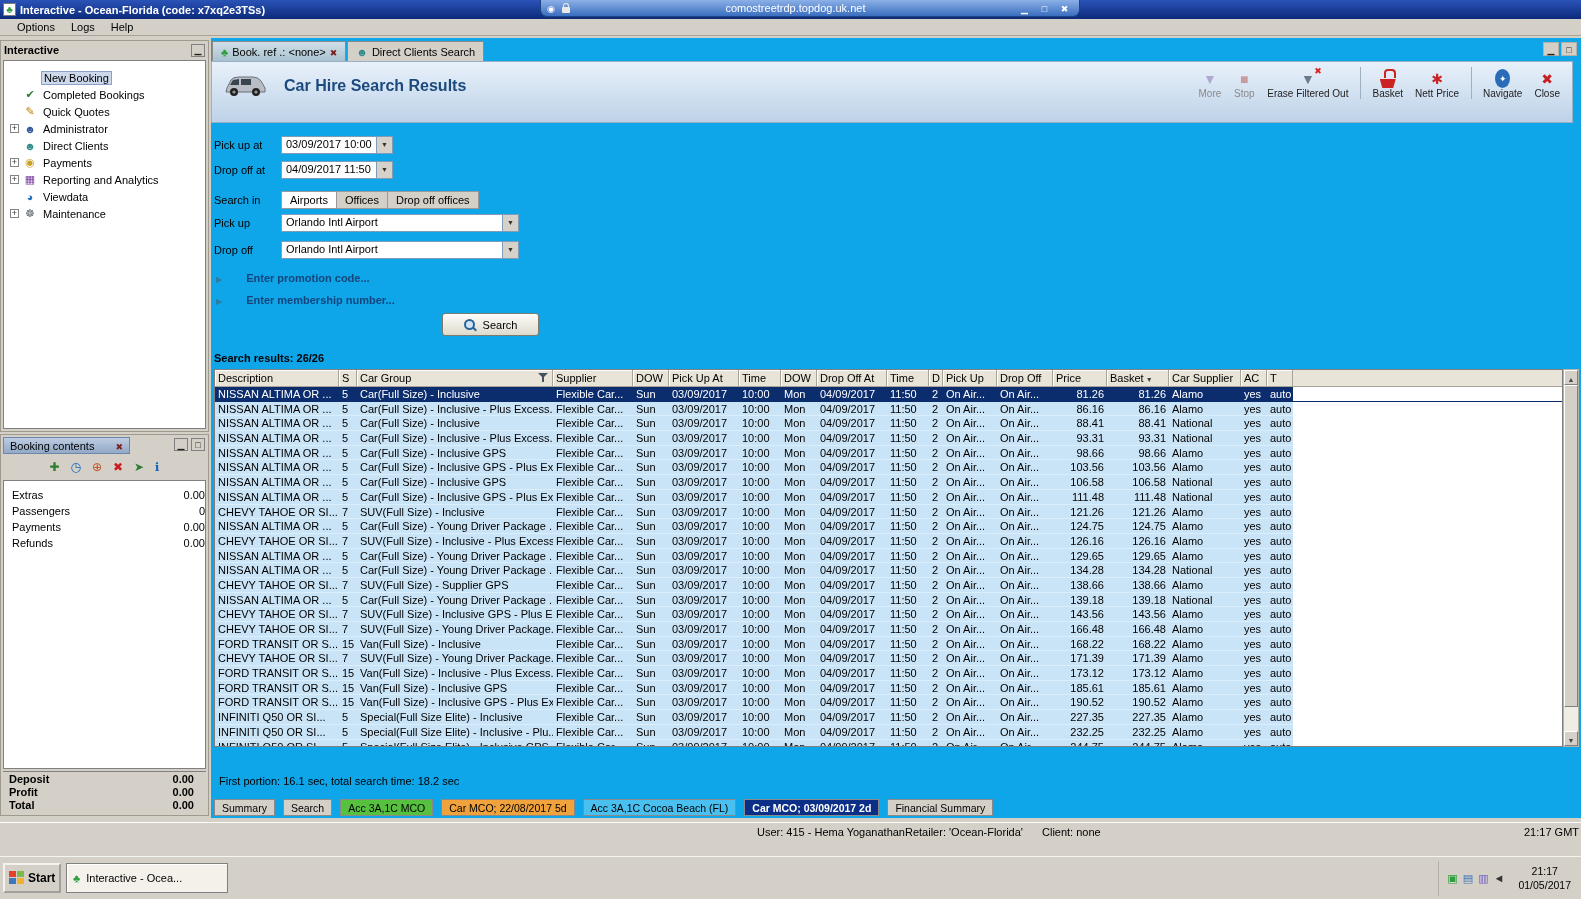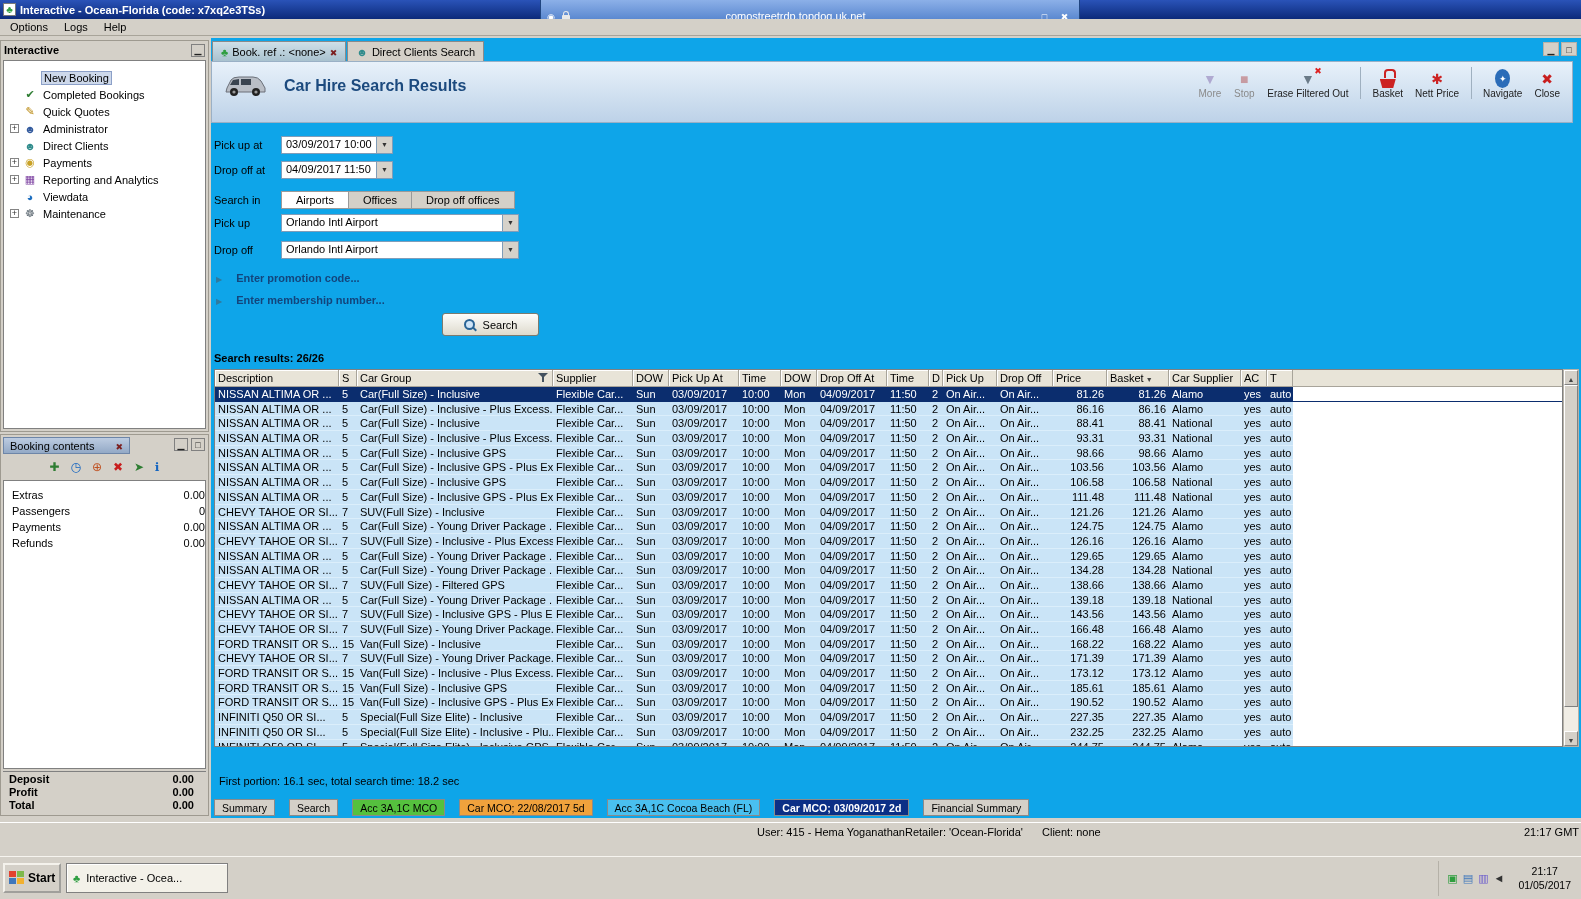--- a/index.html
+++ b/index.html
@@ -9,35 +9,35 @@
   .icon { display:inline-block; }
 
   
   .titlebar { position:absolute; left:0; top:0; width:1581px; height:19px;
     background:linear-gradient(180deg,#2a53b8,#0c2a7a); display:flex; align-items:center; padding-left:3px; }
   .app-icon { width:13px; height:13px; background:#fff; border:1px solid #7a7a7a; display:flex;
     align-items:center; justify-content:center; margin-right:4px; font-size:10px; line-height:10px; }
   .title-text { color:#fff; font-weight:bold; font-size:11px; white-space:nowrap; }
   .rdp-bar { position:absolute; left:540px; top:0; width:540px; height:17px;
     background:linear-gradient(180deg,#8cb0e8,#3a6ec0); border:1px solid #1f4480; border-top:none;
-    border-radius:0 0 7px 7px; display:flex; align-items:center; padding:16px 6px; color:#fff; }
+    border-radius:0 0 7px 7px; display:flex; align-items:center; padding:0 6px; color:#fff; }
   .pin-icon::before { content:"◉"; font-size:9px; }
   .pin-icon { margin-right:7px; }
   .lock-icon { width:8px; height:6px; background:#e9e9e9; border-radius:1px; position:relative; margin:3px 8px 0 0; }
   .lock-icon::before { content:""; position:absolute; top:-4px; left:1px; width:4px; height:4px;
     border:1px solid #e9e9e9; border-bottom:none; border-radius:3px 3px 0 0; }
   .rdp-host { flex:1; text-align:center; font-size:11px; white-space:nowrap; }
   .rdp-btn { width:17px; height:13px; display:flex; align-items:center; justify-content:center; margin-left:3px; color:#fff; }
   .minimize-icon::before { content:"▁"; font-size:9px; }
   .restore-icon::before { content:"□"; font-size:9px; }
   .close-x-icon::before { content:"✖"; font-size:9px; }
 
   
   .menubar { position:absolute; left:0; top:19px; width:1581px; height:17px; background:#d4d0c8;
-    border-bottom:1px solid #a8a49a; display:flex; align-items:center; padding-left:2px; }
+    border-bottom:1px solid #a8a49a; display:flex; align-items:center; padding-left:9px; }
   .menu-item { padding:1px 8px; }
 
   
   .sidebar { position:absolute; left:0; top:40px; width:209px; height:392px; background:#d4d0c8;
     border:1px solid #9e9a90; }
   .panel-head { height:18px; display:flex; align-items:center; padding:0 3px; }
   .panel-title { font-weight:bold; flex:1; }
   .panel-btn { width:14px; height:13px; border:1px solid #808080; background:#d4d0c8; display:flex;
     align-items:center; justify-content:center; font-size:8px; color:#222; margin-left:2px; }
   .tree { position:absolute; top:19px; left:2px; right:2px; bottom:2px; background:#fff;
@@ -133,23 +133,23 @@
   .flabel { display:inline-block; width:67px; }
   .combo { display:inline-flex; height:18px; border:1px solid #7f9db9; background:#fff; align-items:stretch; }
   .combo-val { padding:1px 4px; white-space:nowrap; overflow:hidden; flex:1; }
   .combo-btn { width:16px; background:#d6d2ca; border-left:1px solid #7f9db9; display:flex;
     align-items:center; justify-content:center; flex:none; }
   .combo-btn::before { content:"▼"; font-size:7px; color:#333; }
   .combo.sm { width:112px; }
   .combo.wide { width:238px; }
   .r1 { top:97px; } .r2 { top:122px; } .rsi { top:152px; } .r3 { top:175px; } .r4 { top:202px; }
   .seg-group { display:inline-flex; }
-  .seg { padding:2px 14px; border:1px solid #9a9a9a; background:#d4d0c8; margin-right:-1px; }
+  .seg { padding:2px 8px; border:1px solid #9a9a9a; background:#d4d0c8; margin-right:-1px; }
   .seg.active { background:#fff; }
-  .disclosure { position:absolute; left:5px; display:flex; align-items:center; gap:14px; height:16px; }
+  .disclosure { position:absolute; left:5px; display:flex; align-items:center; gap:24px; height:16px; }
   .dp { top:232px; } .dm { top:254px; }
   .arrow-right-icon::before { content:"▶"; font-size:8px; color:#2f7a9e; }
   .disc-label { font-weight:bold; color:#13457c; }
   .search-btn { position:absolute; left:231px; top:275px; width:97px; height:23px; border:1px solid #7b7b6f;
     border-radius:3px; background:linear-gradient(180deg,#fdfdfb,#dedacd); display:flex; align-items:center;
     justify-content:center; gap:7px; }
   .mag-icon { width:12px; height:12px; position:relative; }
   .mag-icon::before { content:""; position:absolute; left:0; top:0; width:7px; height:7px;
     border:2px solid #2a6496; border-radius:50%; background:#cfe4f7; }
   .mag-icon::after { content:""; position:absolute; width:5px; height:2px; background:#2a6496;
@@ -187,21 +187,21 @@
   .sbtn { position:absolute; left:0; width:14px; height:15px; background:#d4d0c8;
     border:1px solid; border-color:#fff #808080 #808080 #fff; display:flex; align-items:center; justify-content:center; }
   .sbtn.up { top:0; } .sbtn.down { bottom:0; }
   .arrow-up-icon::before { content:"▲"; font-size:7px; color:#444; }
   .arrow-down-icon::before { content:"▼"; font-size:7px; color:#444; }
   .sthumb { position:absolute; left:0; top:15px; width:14px; height:322px; background:#d4d0c8;
     border:1px solid; border-color:#fff #808080 #808080 #fff; }
 
   .portion { position:absolute; left:8px; top:737px; }
 
-  .bottom-tabs { position:absolute; left:3px; top:761px; display:flex; gap:14px; height:17px; }
+  .bottom-tabs { position:absolute; left:3px; top:761px; display:flex; gap:8px; height:17px; }
   .btab { display:inline-flex; align-items:center; padding:0 7px; border:1px solid #8a8a8a;
     font-size:10.5px; background:#d4d0c8; white-space:nowrap; }
   .btab.active { font-weight:bold; }
 
   
   .statusbar { position:absolute; left:0; top:822px; width:1581px; height:19px; background:#d4d0c8;
     border-top:1px solid #fff; overflow:hidden; }
   .sb { position:absolute; top:3px; white-space:nowrap; }
   .sb-user { left:757px; } .sb-ret { left:905px; } .sb-cli { left:1042px; }
   .sb-time { left:1524px; width:57px; overflow:hidden; }
@@ -908,21 +908,21 @@
             <span class="cell right">134.28</span>
             <span class="cell">National</span>
             <span class="cell">yes</span>
             <span class="cell">auto</span>
             <span class="cell filler"></span>
           </div>
 
           <div class="grid-row grid-cols">
             <span class="cell">CHEVY TAHOE OR SI...</span>
             <span class="cell">7</span>
-            <span class="cell">SUV(Full Size) - Filtered GPS</span>
+            <span class="cell">SUV(Full Size) - Supplier GPS</span>
             <span class="cell">Flexible Car...</span>
             <span class="cell">Sun</span>
             <span class="cell">03/09/2017</span>
             <span class="cell">10:00</span>
             <span class="cell">Mon</span>
             <span class="cell">04/09/2017</span>
             <span class="cell">11:50</span>
             <span class="cell">2</span>
             <span class="cell">On Air...</span>
             <span class="cell">On Air...</span>

